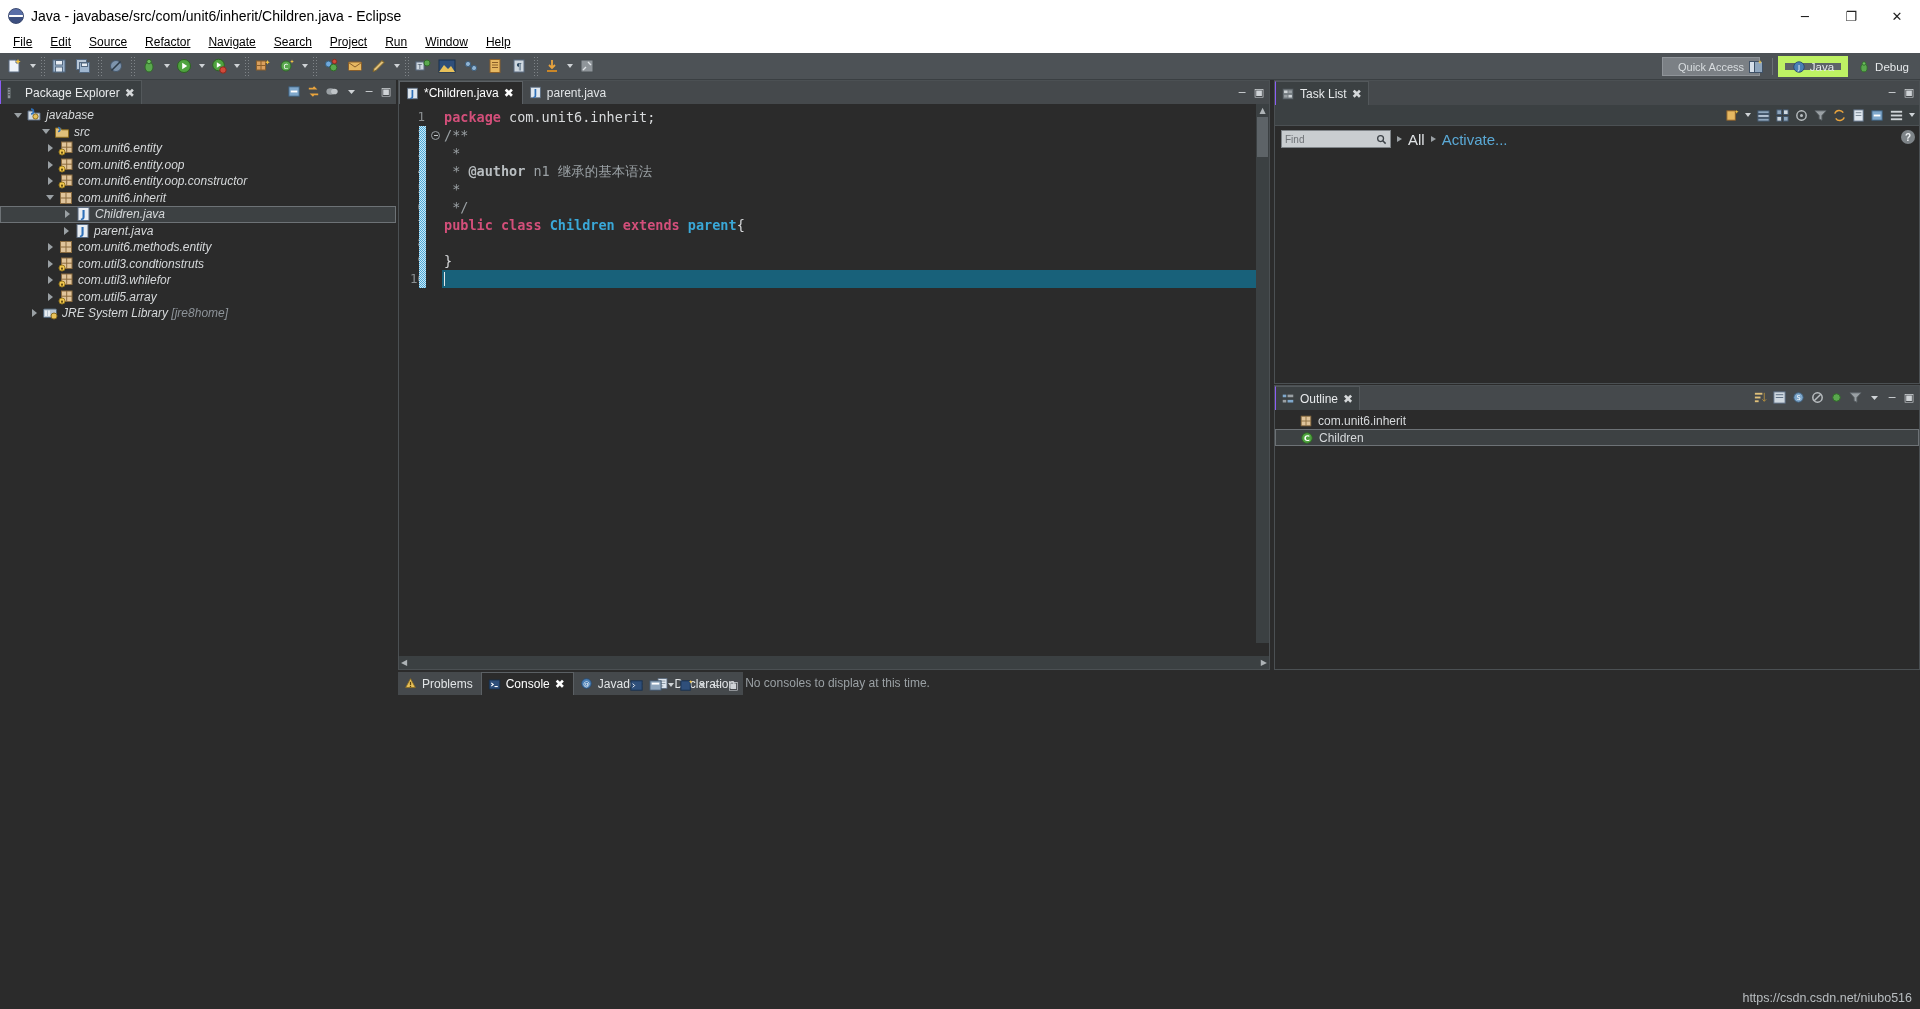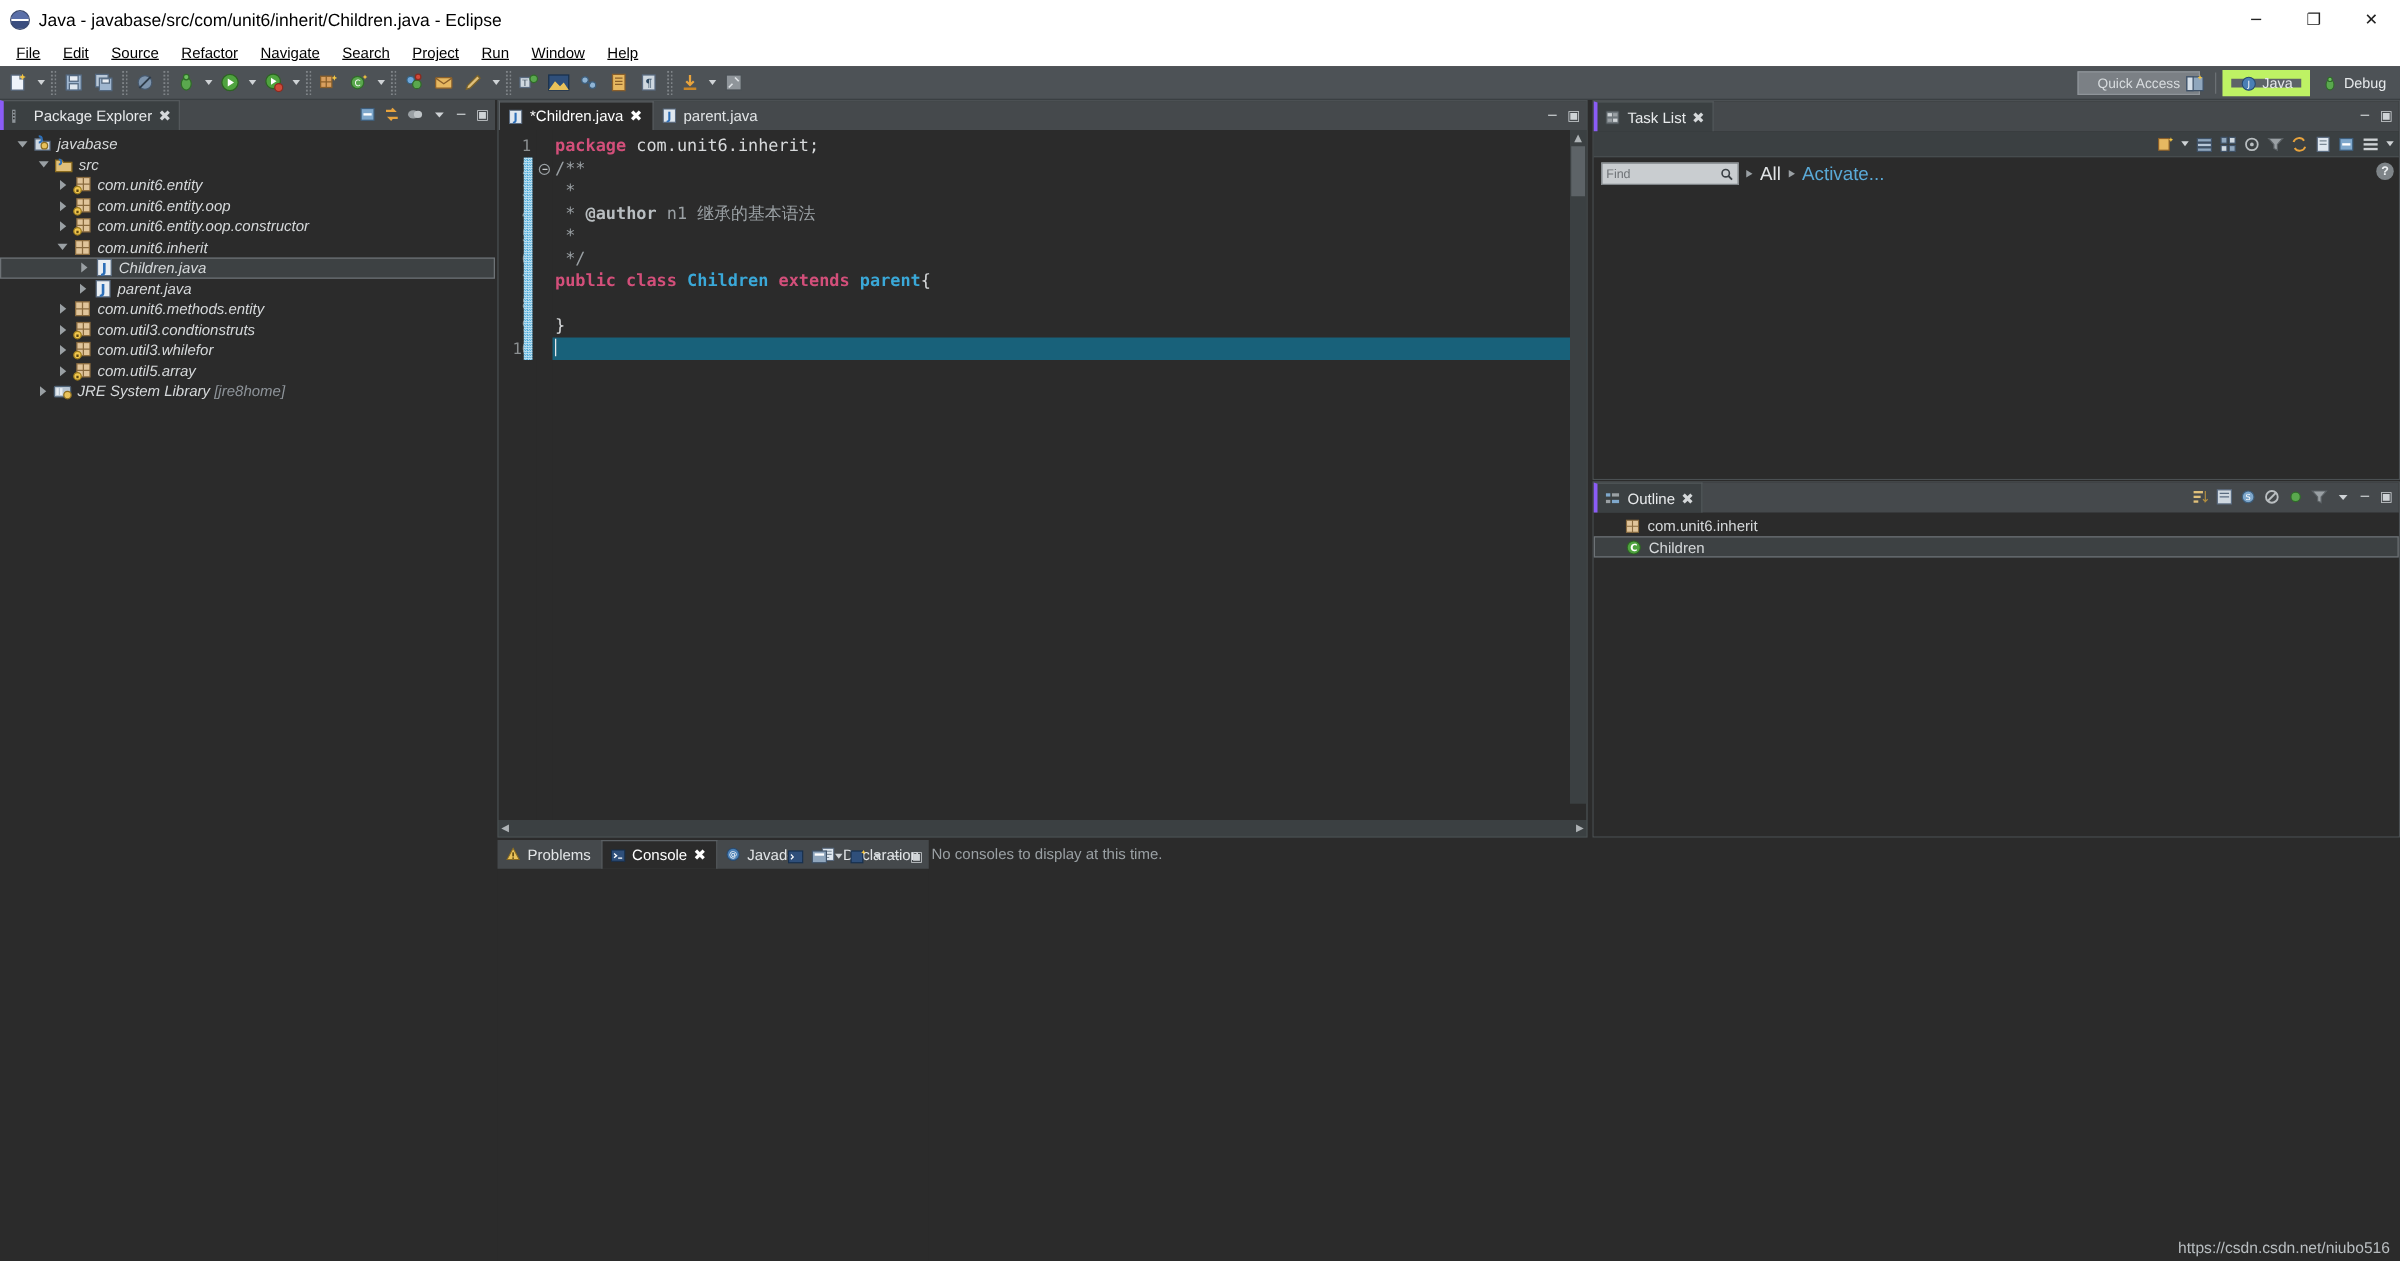--- a/index.html
+++ b/index.html
@@ -110,21 +110,21 @@
     position: relative;
   }
   .view-tab {
     height: 24px; display: flex; align-items: center;
     padding: 0 6px 0 5px; gap: 5px;
     font-size: 12px; color: #e8eaec;
   }
   .view-tab.sel {
     background: #3b4042;
     border-top: 1px solid #53585b;
-    border-left: 3px solid #8b5cf6;
+    border-left: 1px solid #8b5cf6;
     border-right: 1px solid #53585b;
   }
   .view-tab .cls {
     font-family: "DejaVu Sans", sans-serif; font-size: 12px;
     color: #d5d8da; font-weight: bold; line-height: 1;
   }
   .view-actions {
     position: absolute; right: 2px; top: 2px;
     display: flex; align-items: center; gap: 1px;
   }
@@ -616,21 +616,21 @@
     <div id="pkg-tree">
         <div class="trow" style="padding-left: 10px;">
           <div class="twist open"></div>
           <svg width="16" height="16" viewBox="0 0 16 16" class="ticon">
             <path d="M2 4h5l1.5 2H14v7H2z" fill="#cfd8e0" stroke="#5a6b80"></path>
             <path d="M5 2c1.5 0 2.5 1 2.5 2.5S6.5 7 5 7" fill="none" stroke="#2d6fb8" stroke-width="1.6"></path>
             <circle cx="9.5" cy="9.5" r="2.6" fill="#e8c15a" stroke="#8a6b1f"></circle>
           </svg>
           <span class="tlabel">javabase</span>
         </div>
-        <div class="trow" style="padding-left: 27px;">
+        <div class="trow" style="padding-left: 38px;">
           <div class="twist open"></div>
           <svg width="16" height="16" viewBox="0 0 16 16" class="ticon">
             <path d="M1.5 4h5l1.3 1.8H14.5v7.5h-13z" fill="#e0c07a" stroke="#8a6b1f"></path>
             <path d="M4 3.5c1.2 0 2 .8 2 2s-.8 2-2 2" fill="none" stroke="#2d6fb8" stroke-width="1.5"></path>
           </svg>
           <span class="tlabel">src</span>
         </div>
         <div class="trow" style="padding-left: 42px;">
           <div class="twist closed"></div>
           <svg width="16" height="16" viewBox="0 0 16 16" class="ticon">

